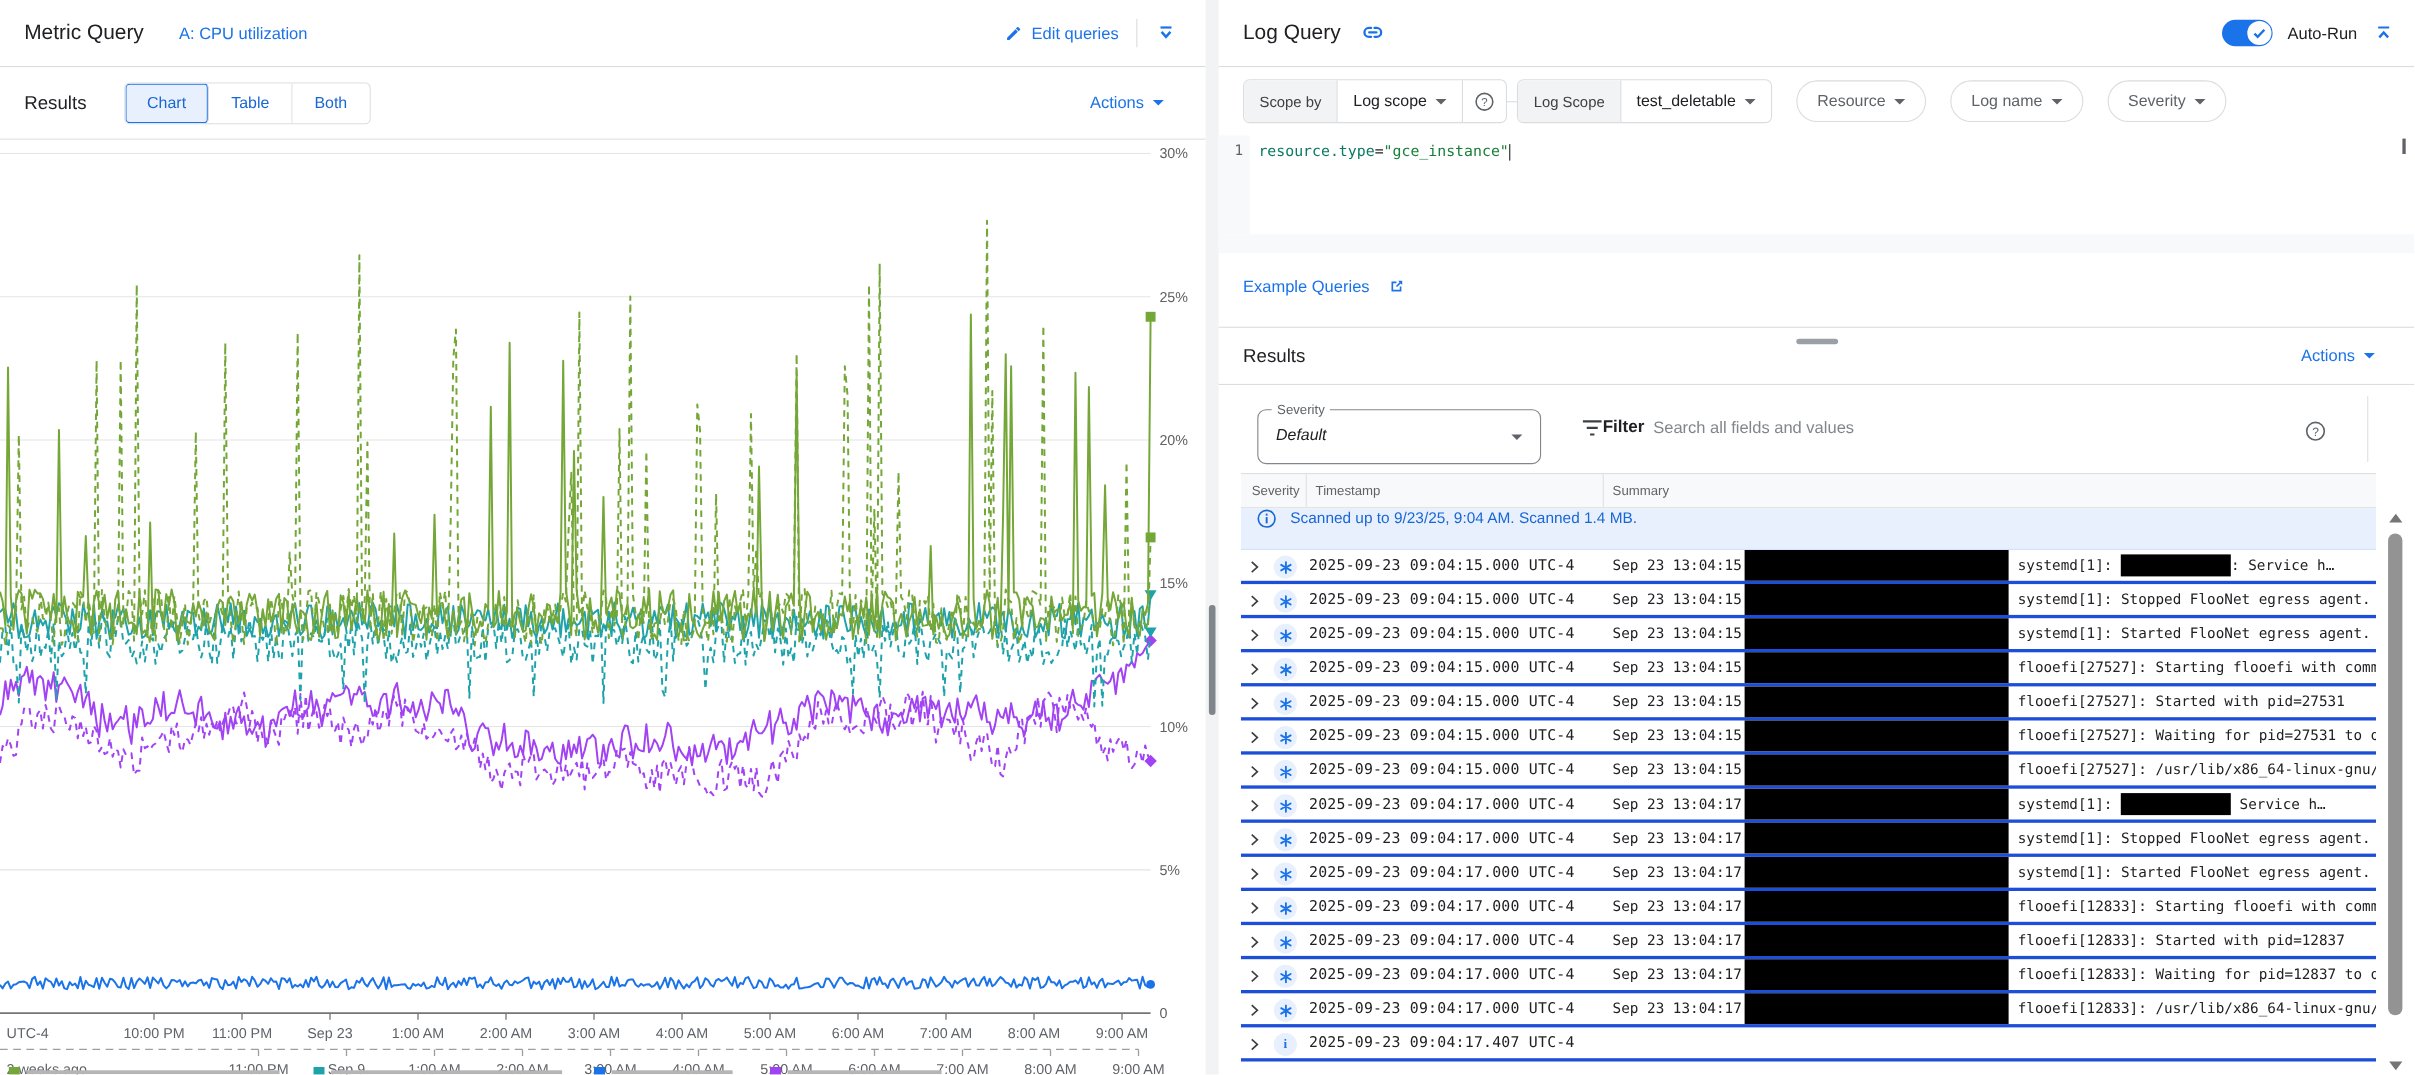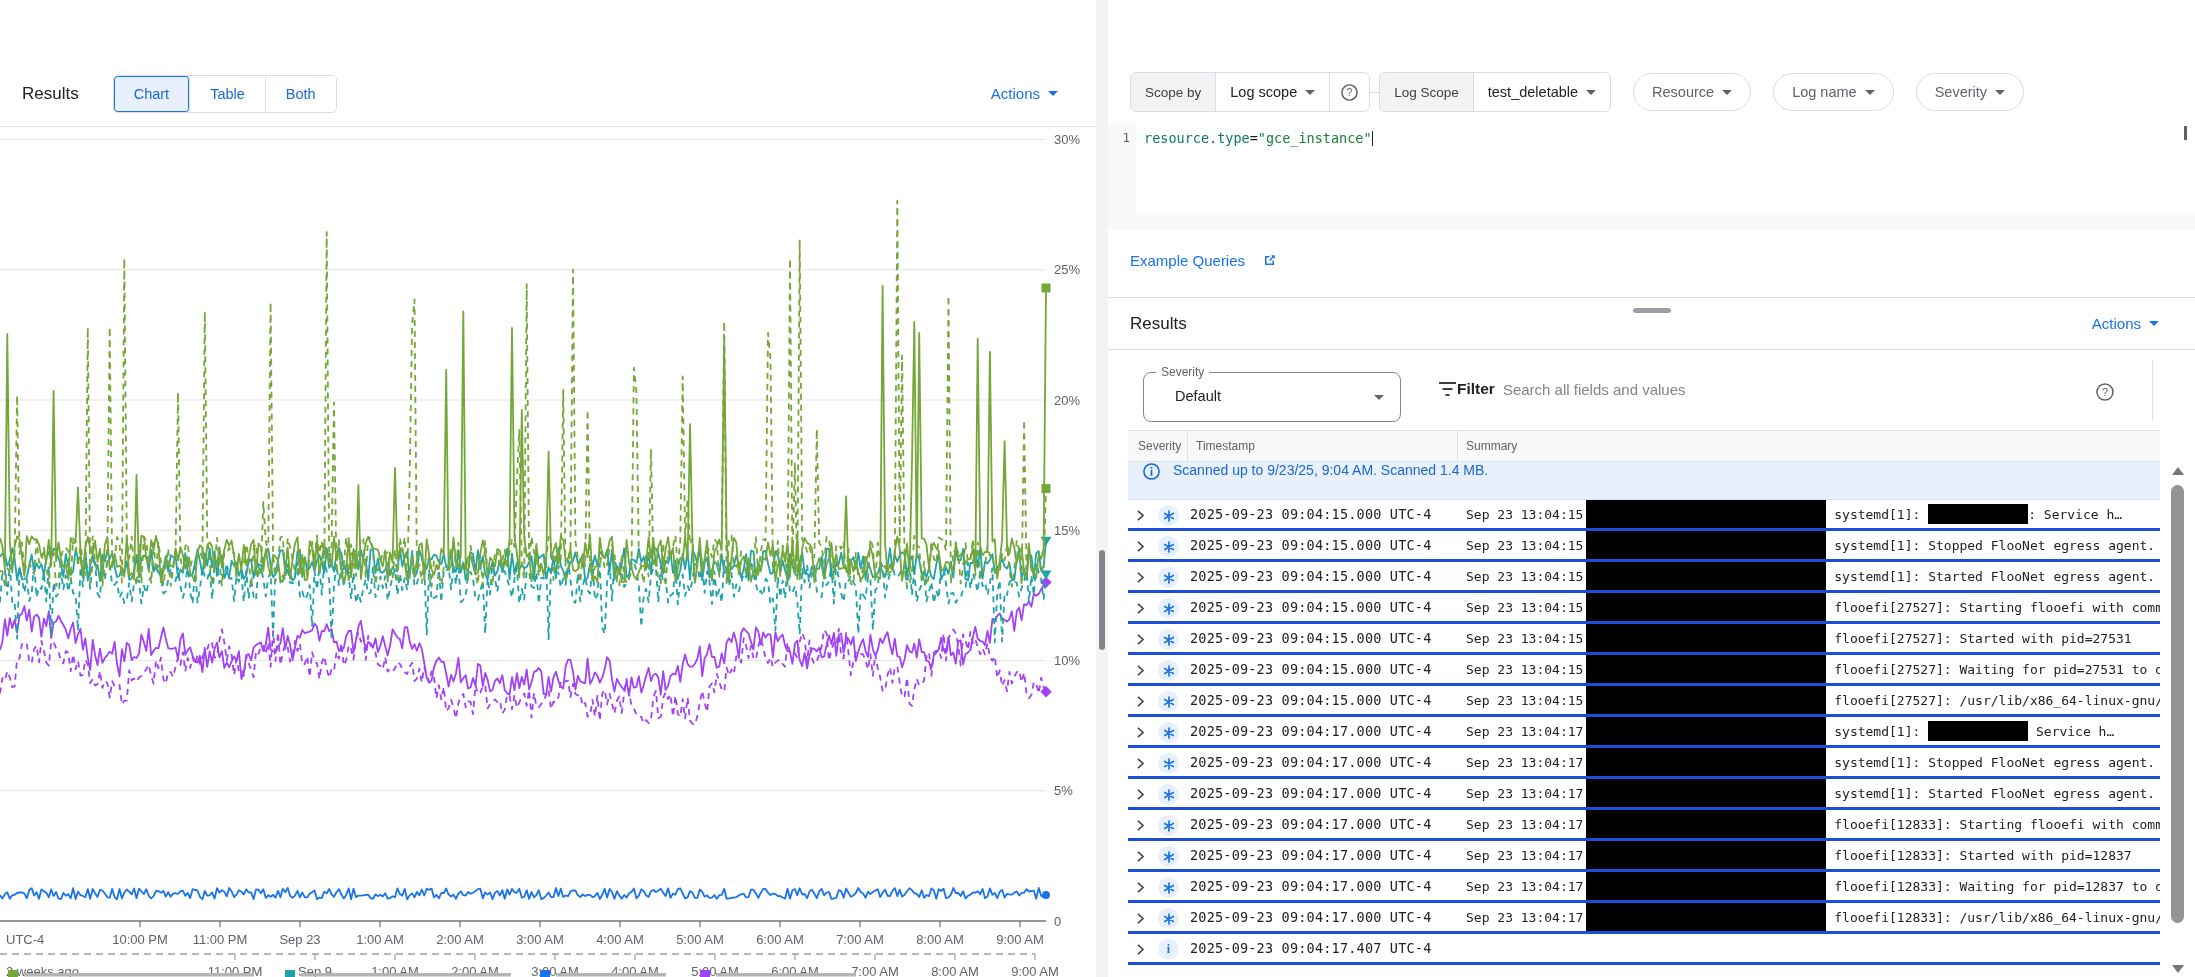--- a/index.html
+++ b/index.html
@@ -61,21 +61,21 @@
 
   .example-row { position:absolute; left:0; top:230px; width:100%; height:68px; border-bottom:1px solid #dadce0; }
   .example-link { position:absolute; left:22px; top:22px; display:flex; align-items:center; gap:17px; color:#1a73e8; font-size:15px; font-weight:500; cursor:pointer; }
   .drag-pill { position:absolute; left:calc(50% - 19px); top:78px; width:38px; height:5px; border-radius:3px; background:#9aa0a6; cursor:row-resize; }
 
   .rp-results-hdr { position:absolute; left:0; top:298px; width:100%; height:52px; border-bottom:1px solid #dadce0; display:flex; align-items:center; }
 
   .filter-row { position:absolute; left:0; top:350px; width:100%; height:80px; }
   .sev-select { position:absolute; left:35px; top:22px; width:258px; height:50px; border:1px solid #80868b; border-radius:8px; cursor:pointer; }
   .sev-select .flabel { position:absolute; left:12px; top:-8px; background:#fff; padding:0 5px; font-size:12px; color:#5f6368; }
-  .sev-select .fval { position:absolute; left:31px; top:15px; font-size:14.5px; color:#202124; }
+  .sev-select .fval { position:absolute; left:16px; top:15px; font-size:14.5px; color:#202124;font-style:italic; }
   .sev-select .caret-down { position:absolute; right:16px; top:22px; }
   .filter-box { position:absolute; left:330px; top:30px; display:flex; align-items:center; }
   .filter-label { font-size:15.5px; font-weight:700; color:#202124; }
   .filter-ph { font-size:15px; color:#80868b; margin-left:8px; }
   .filter-help { position:absolute; right:80px; top:32px; }
   .filter-vdiv { position:absolute; right:42px; top:10px; height:60px; width:1px; background:#e0e0e0; }
 
   .results-body { position:absolute; left:20px; top:430px; width:1032px; bottom:0; overflow:hidden; }
   .tbl-header { position:absolute; left:0; top:0; width:100%; height:32px; background:#f8f9fa; border:1px solid #e0e0e0; border-left:none; border-right:none; display:flex; align-items:center; font-size:12px; color:#5f6368; }
   .tbl-header .c1 { width:60px; padding-left:10px; border-right:1px solid #e0e0e0; height:100%; display:flex; align-items:center; }
@@ -97,20 +97,39 @@
   .vscroll .up { position:absolute; left:4px; top:2px; width:0; height:0; border-left:6px solid transparent; border-right:6px solid transparent; border-bottom:8px solid #757575; }
   .vscroll .down { position:absolute; left:4px; bottom:4px; width:0; height:0; border-left:6px solid transparent; border-right:6px solid transparent; border-top:8px solid #757575; }
   .vscroll .thumb { position:absolute; left:3px; top:20px; width:13px; height:438px; background:#939393; border-radius:7px; }
 </style>
 </head>
 <body>
 
 <div id="app">
 
   <div id="left">
+    <div class="lp-header">
+      <span class="lp-title">Metric Query</span>
+      <span class="lp-query-label">A: CPU utilization</span>
+      <div class="lp-header-right">
+        <span class="editq">
+          <svg width="17" height="17" viewBox="0 0 20 20">
+              <path d="M3 14.5V17h2.5l9-9L12 5.5l-9 9zM16.7 6.3a1 1 0 000-1.4l-1.6-1.6a1 1 0 00-1.4 0L12.4 4.6l3 3 1.3-1.3z" fill="#1a73e8"></path>
+            </svg>
+          <span>Edit queries</span>
+        </span>
+        <span class="hdr-vdiv"></span>
+        <span style="display:flex;">
+          <svg width="20" height="20" viewBox="0 0 20 20">
+              <path d="M5 5h10" stroke="#1a73e8" stroke-width="2"></path>
+              <path d="M6 9l4 4.5L14 9" fill="none" stroke="#1a73e8" stroke-width="2.2"></path>
+            </svg>
+        </span>
+      </div>
+    </div>
 
     <div class="lp-results">
       <span class="section-title">Results</span>
       <div class="seg">
         <button class="sel">Chart</button>
         <button>Table</button>
         <button>Both</button>
       </div>
       <span class="actions">
         <span>Actions</span>
@@ -207,20 +226,44 @@
           <rect x="716" y="846" width="140" height="3.5" fill="#b5b5b5"></rect>
         </svg>
     </div>
   </div>
 
   <div id="gutter">
     <div class="handle"></div>
   </div>
 
   <div id="right">
+    <div class="rp-header">
+      <span class="rp-title">Log Query</span>
+      <span class="linkicon">
+        <svg width="22" height="22" viewBox="0 0 20 20">
+            <path d="M8.6 13.2H6.8a3.7 3.7 0 010-7.4h1.8M11.4 5.8h1.8a3.7 3.7 0 010 7.4h-1.8M7 9.5h6" fill="none" stroke="#1a73e8" stroke-width="1.9" stroke-linecap="round"></path>
+          </svg>
+      </span>
+      <div class="rp-header-right">
+        <span class="toggle">
+          <span class="knob">
+            <svg width="14" height="14" viewBox="0 0 14 14">
+                <path d="M2.5 7.5l3 3 6-6.5" fill="none" stroke="#1a73e8" stroke-width="2.2"></path>
+              </svg>
+          </span>
+        </span>
+        <span class="autorun-label">Auto-Run</span>
+        <span style="display:flex;">
+          <svg width="20" height="20" viewBox="0 0 20 20">
+              <path d="M5 5h10" stroke="#1a73e8" stroke-width="2"></path>
+              <path d="M6 14l4-4.5 4 4.5" fill="none" stroke="#1a73e8" stroke-width="2.2"></path>
+            </svg>
+        </span>
+      </div>
+    </div>
 
     <div class="scope-row">
       <div class="scope-group">
         <span class="gray">Scope by</span>
         <span class="val">
           <span>Log scope</span>
           <span class="caret-down"></span>
         </span>
         <span class="help">
           <svg width="19" height="19" viewBox="0 0 20 20">

